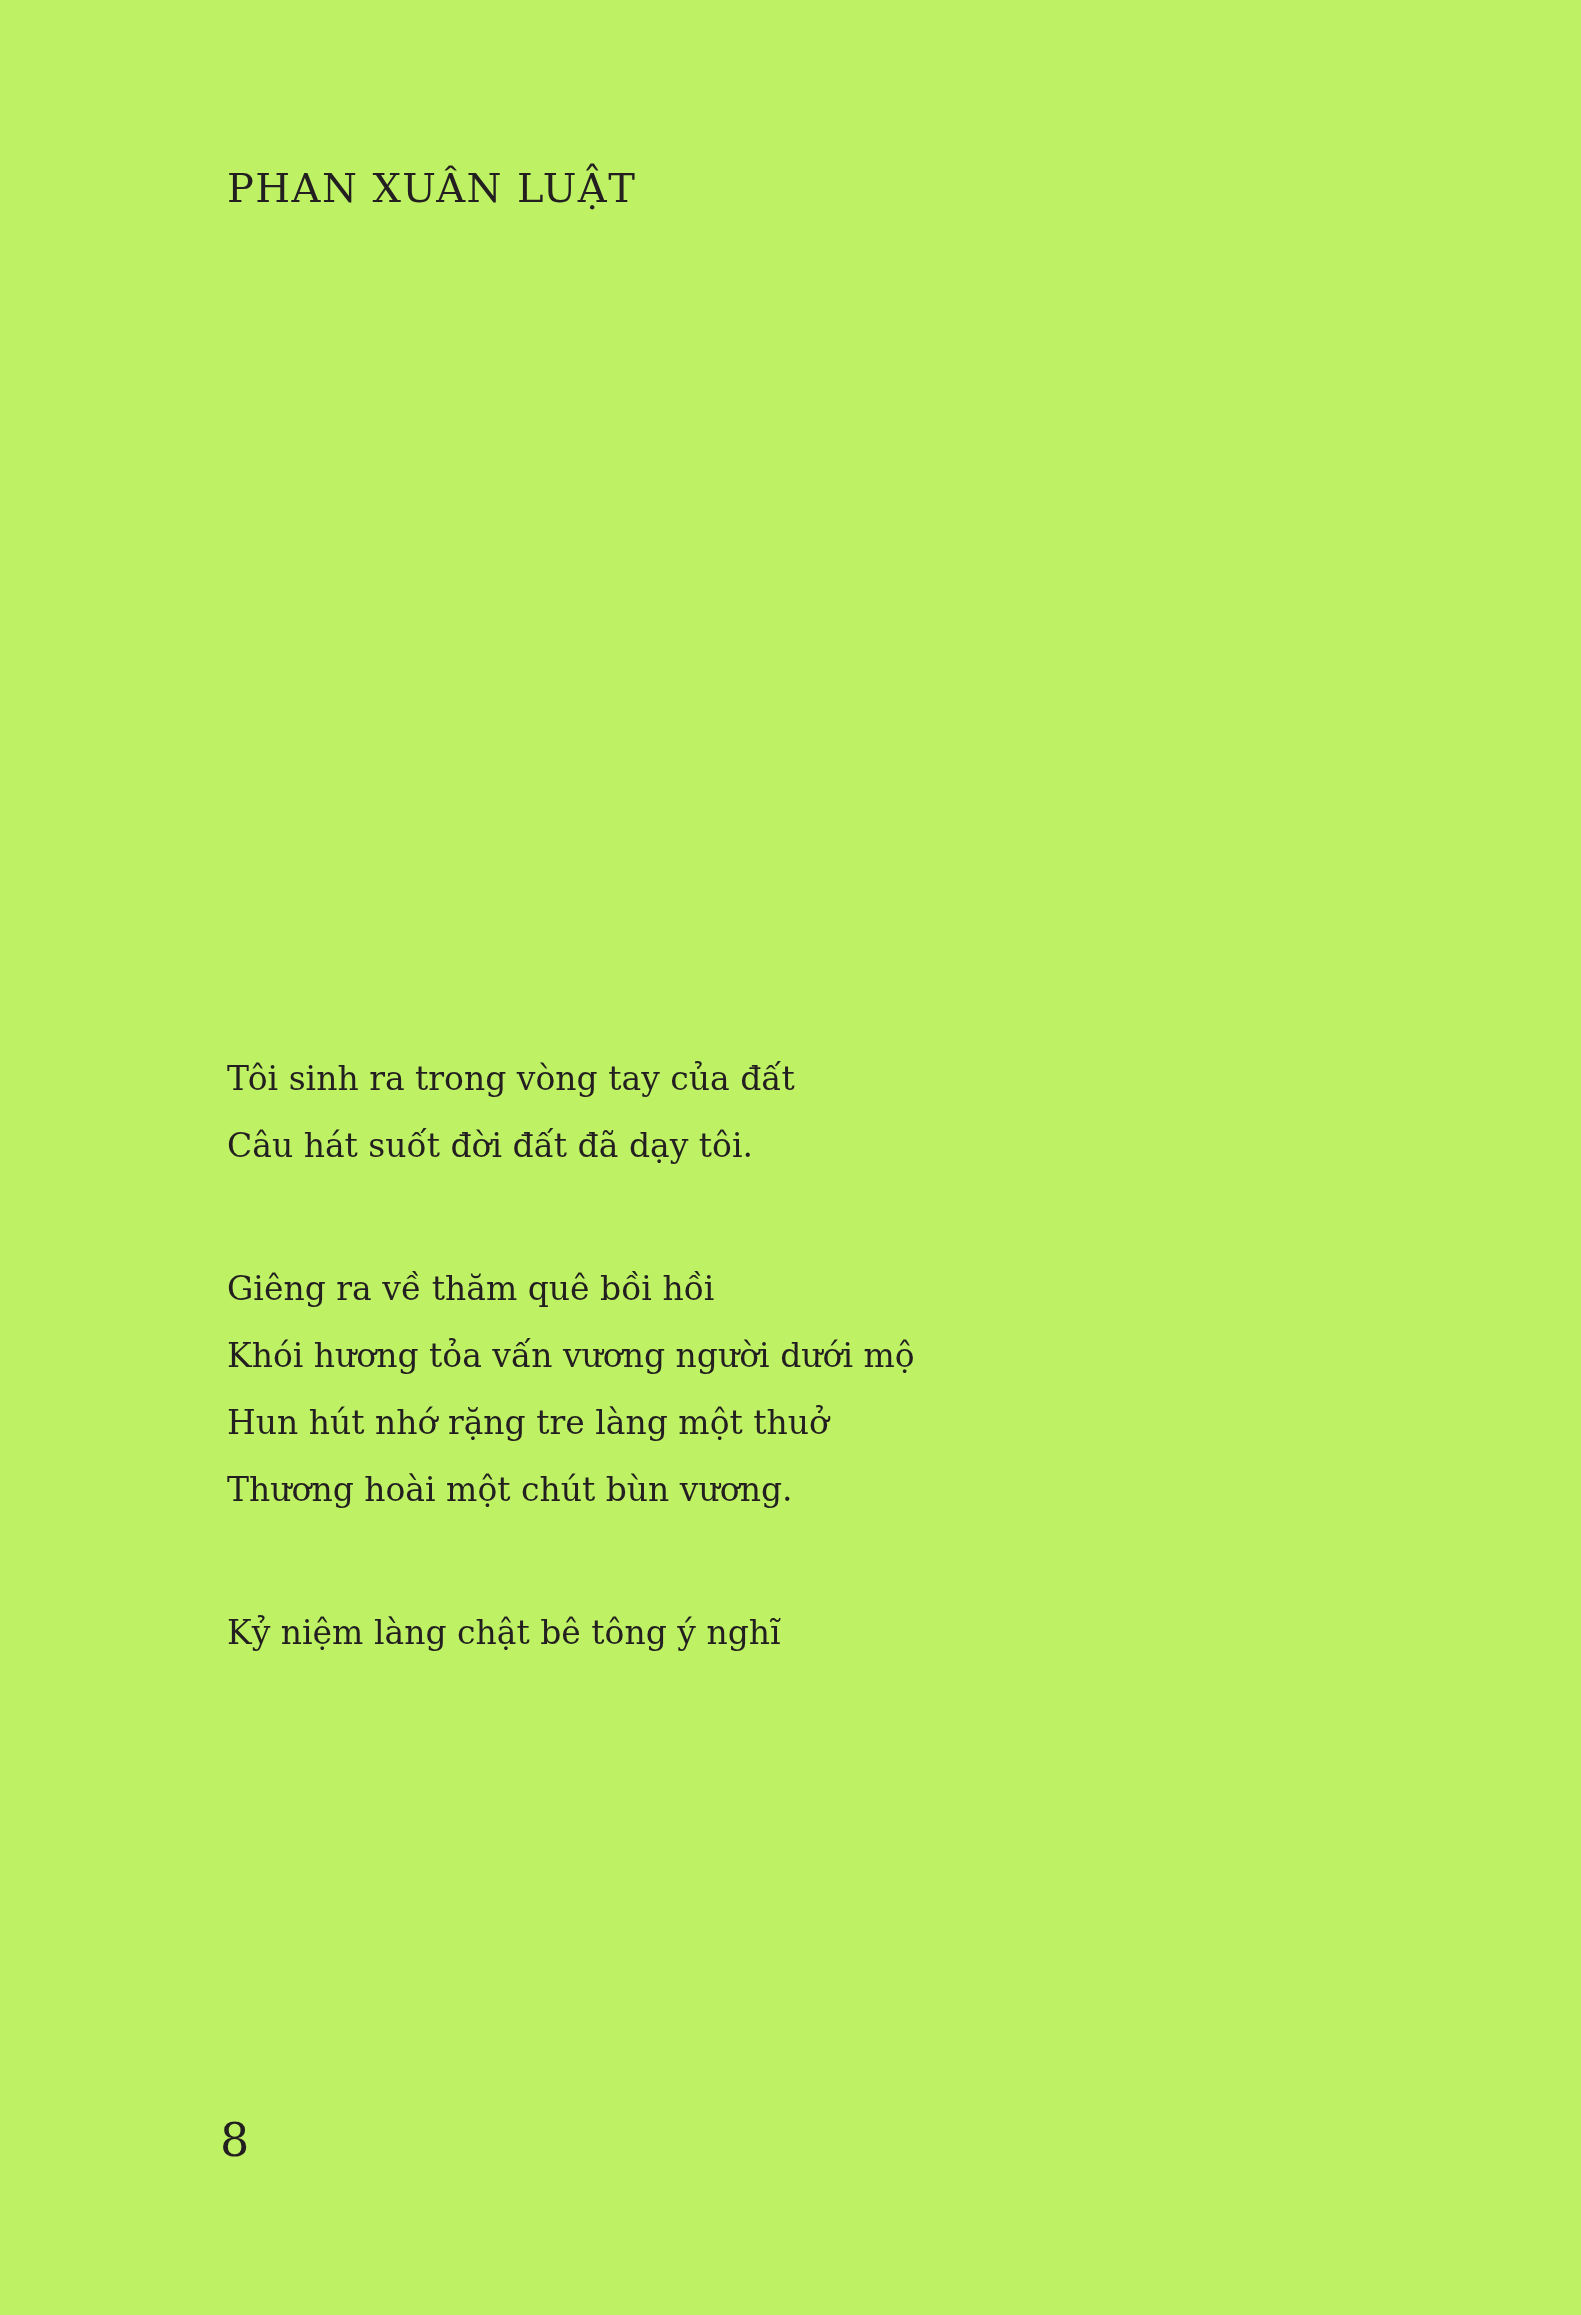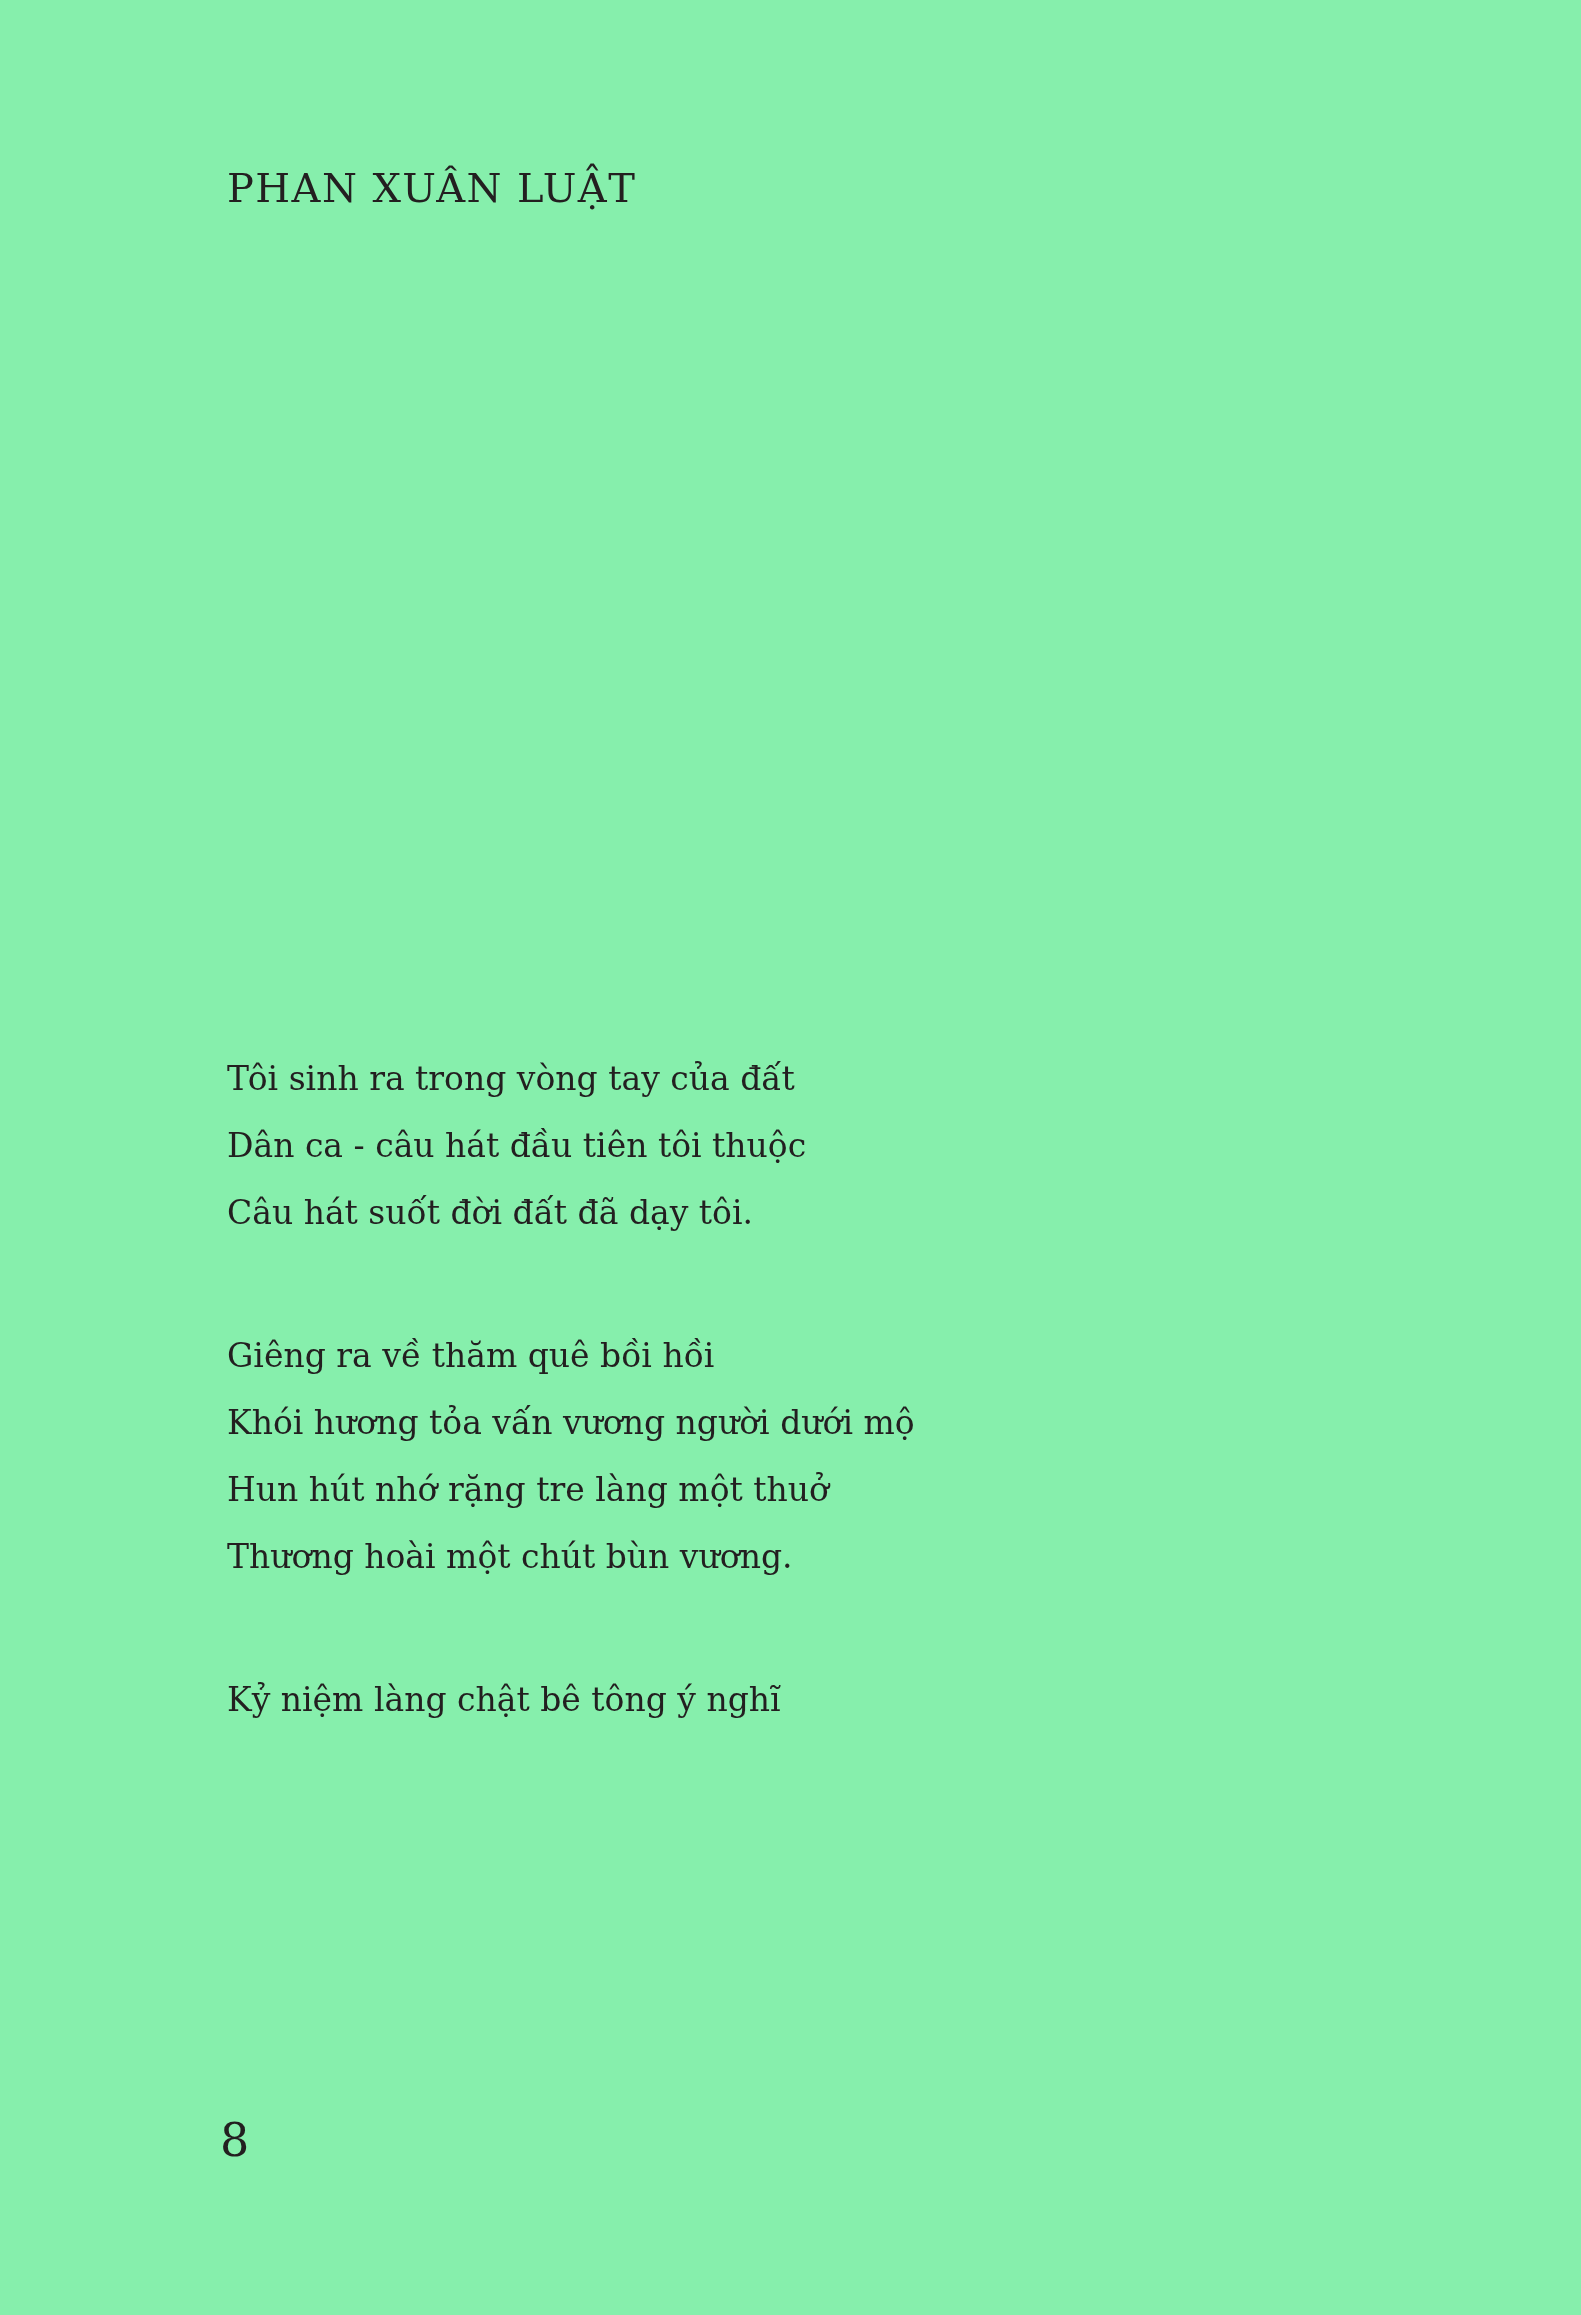--- a/index.html
+++ b/index.html
@@ -4,21 +4,21 @@
 <style>
   html, body {
     margin: 0;
     padding: 0;
     background: #ffffff;
   }
   .page {
     position: relative;
     width: 1581px;
     height: 2315px;
-    background: #86efac;
+    background: #bef264;
     color: #231f20;
     font-family: "DejaVu Serif", "Liberation Serif", serif;
     overflow: hidden;
   }
   .author-header {
     position: absolute;
     left: 227px;
     top: 168px;
     font-size: 40px;
     line-height: 40px;
@@ -50,21 +50,20 @@
 <body>
 
 <div class="page">
 
   <div class="author-header">PHAN XUÂN LUẬT</div>
 
   <div class="poem">
 
     <div class="stanza">
       <div class="poem-line">Tôi sinh ra trong vòng tay của đất</div>
-      <div class="poem-line">Dân ca - câu hát đầu tiên tôi thuộc</div>
       <div class="poem-line">Câu hát suốt đời đất đã dạy tôi.</div>
     </div>
 
     <div class="stanza">
       <div class="poem-line">Giêng ra về thăm quê bồi hồi</div>
       <div class="poem-line">Khói hương tỏa vấn vương người dưới mộ</div>
       <div class="poem-line">Hun hút nhớ rặng tre làng một thuở</div>
       <div class="poem-line">Thương hoài một chút bùn vương.</div>
     </div>
 

